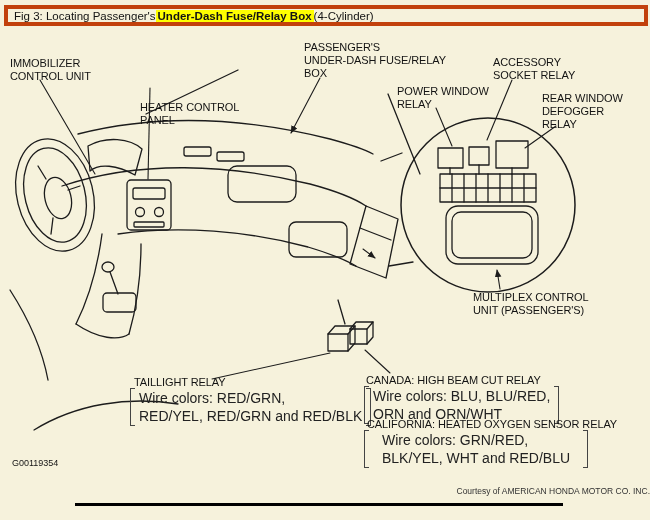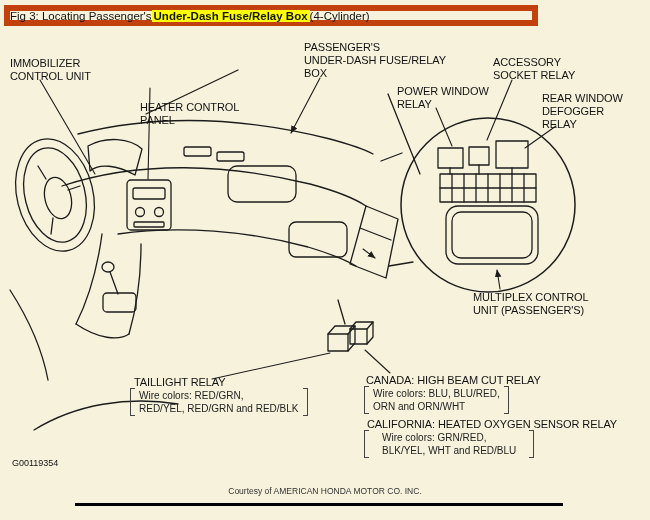--- a/index.html
+++ b/index.html
@@ -2,40 +2,40 @@
 <html><head>
 <meta charset="utf-8">
 <style>
   html,body{margin:0;padding:0;}
   body{
     width:650px;height:520px;position:relative;overflow:hidden;
     background:#f6f2dc;color:#131313;
     font-family:"Liberation Sans",sans-serif;
   }
   .titlebar{
-    position:absolute;left:4px;top:5px;width:534px;height:21px;
-    border:6px solid #c2410c;box-sizing:border-box;
-    display:flex;align-items:center;
+    position:absolute;left:4px;top:5px;width:644px;height:21px;
+    border:4px solid #c2410c;box-sizing:border-box;
+    display:flex;align-items:center;padding-left:6px;
     font-size:11.5px;white-space:nowrap;
   }
   .hl{background:#ffff00;padding:0 2px;font-weight:bold;}
   .label{
     position:absolute;font-weight:400;font-size:11px;line-height:1.18;
     white-space:pre-line;letter-spacing:-0.1px;
   }
   .wires{
     position:absolute;display:flex;align-items:stretch;
-    font-size:10px;line-height:1.3;color:#222;font-weight:400;
+    font-size:14px;line-height:1.3;color:#222;font-weight:400;
   }
   .wires .txt{padding:1px 4px;white-space:pre-line;}
   .brk{width:4px;}
   .brk.l{border-left:1.3px solid #444;border-top:1.3px solid #444;border-bottom:1.3px solid #444;}
   .brk.r{border-right:1.3px solid #444;border-top:1.3px solid #444;border-bottom:1.3px solid #444;}
   .figid{position:absolute;left:12px;top:458px;font-size:9px;}
-  .courtesy{position:absolute;left:0;top:486px;width:650px;text-align:center;font-size:8.5px;color:#333;}
+  .courtesy{position:absolute;left:0;top:486px;width:650px;text-align:right;font-size:8.5px;color:#333;}
   .rule{position:absolute;left:75px;top:503px;width:488px;height:3px;background:#000;}
   svg.diagram{position:absolute;left:0;top:28px;}
   .ink{stroke:#1c1c1c;fill:none;stroke-width:1.3;stroke-linecap:round;stroke-linejoin:round;}
 </style>
 </head>
 <body>
 
 <div class="titlebar">
   <span>Fig 3: Locating Passenger's </span>
     <span class="hl">Under-Dash Fuse/Relay Box</span>

